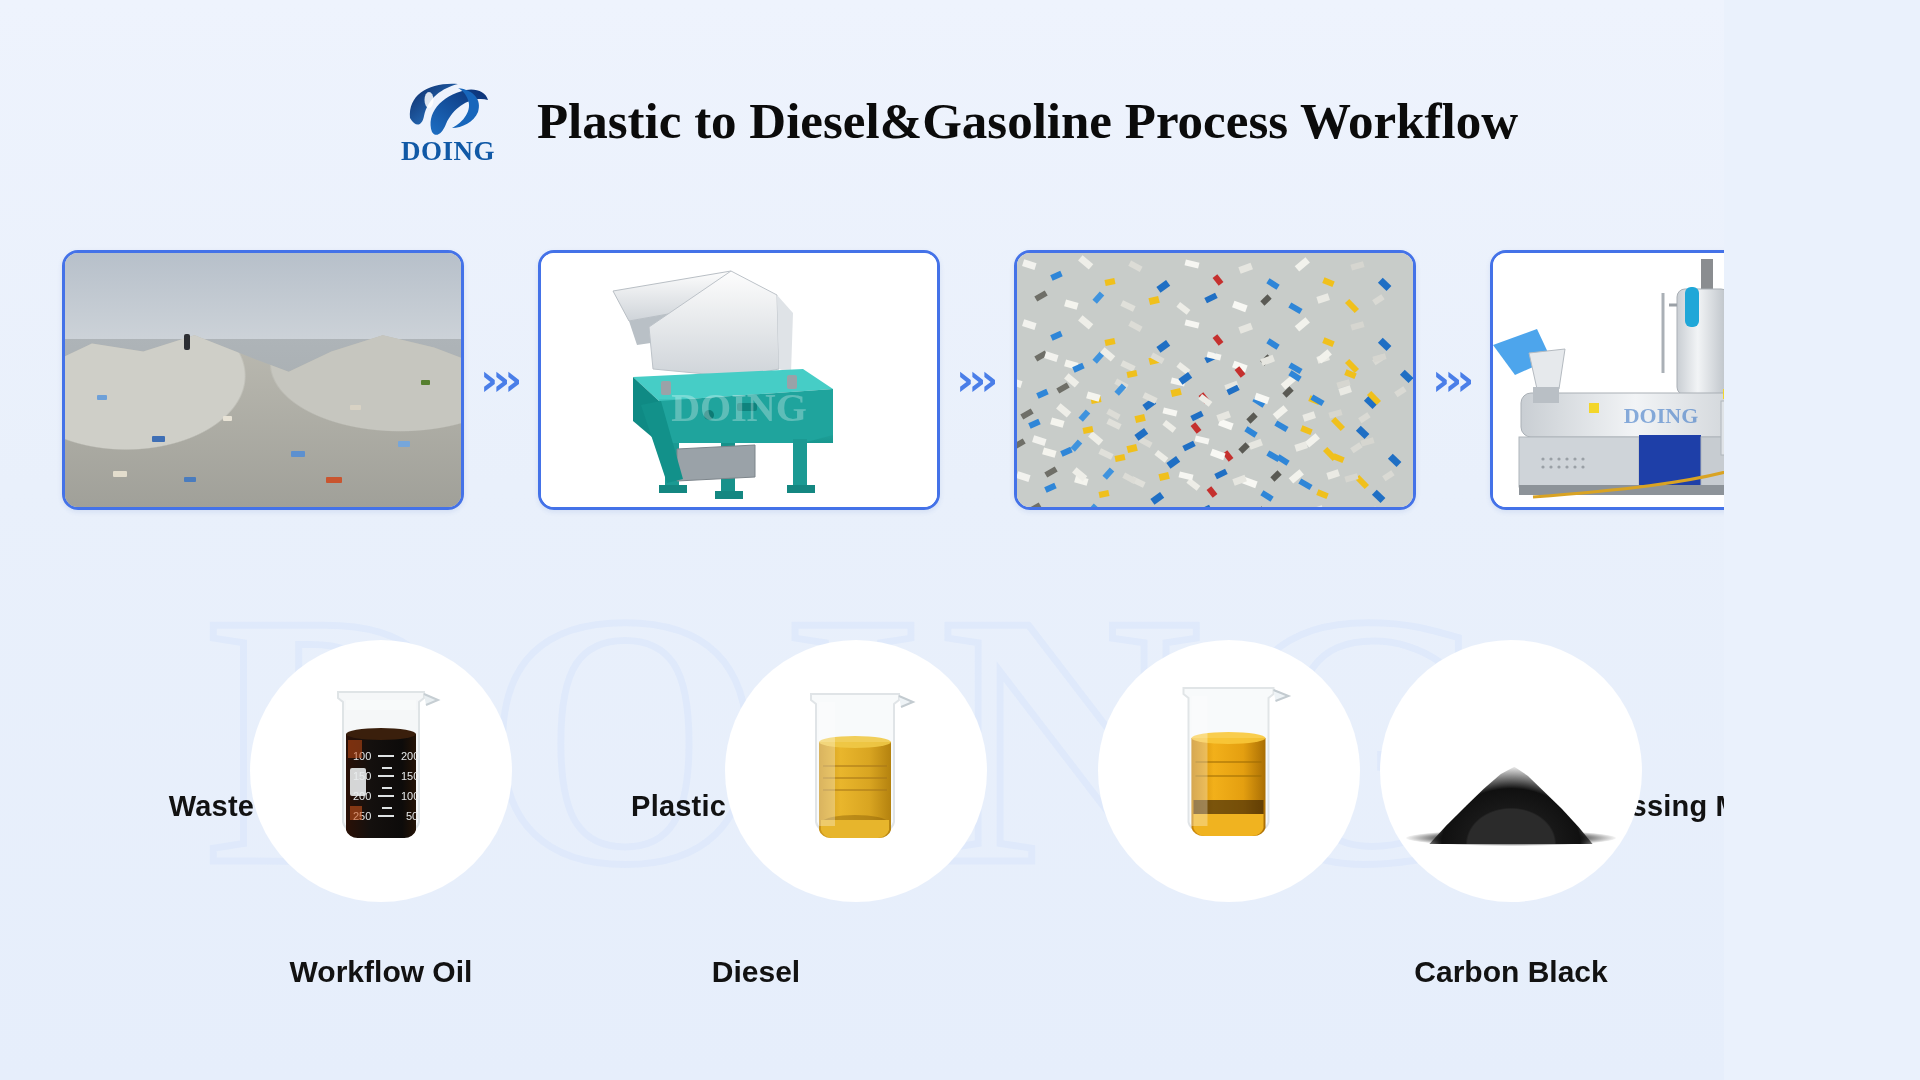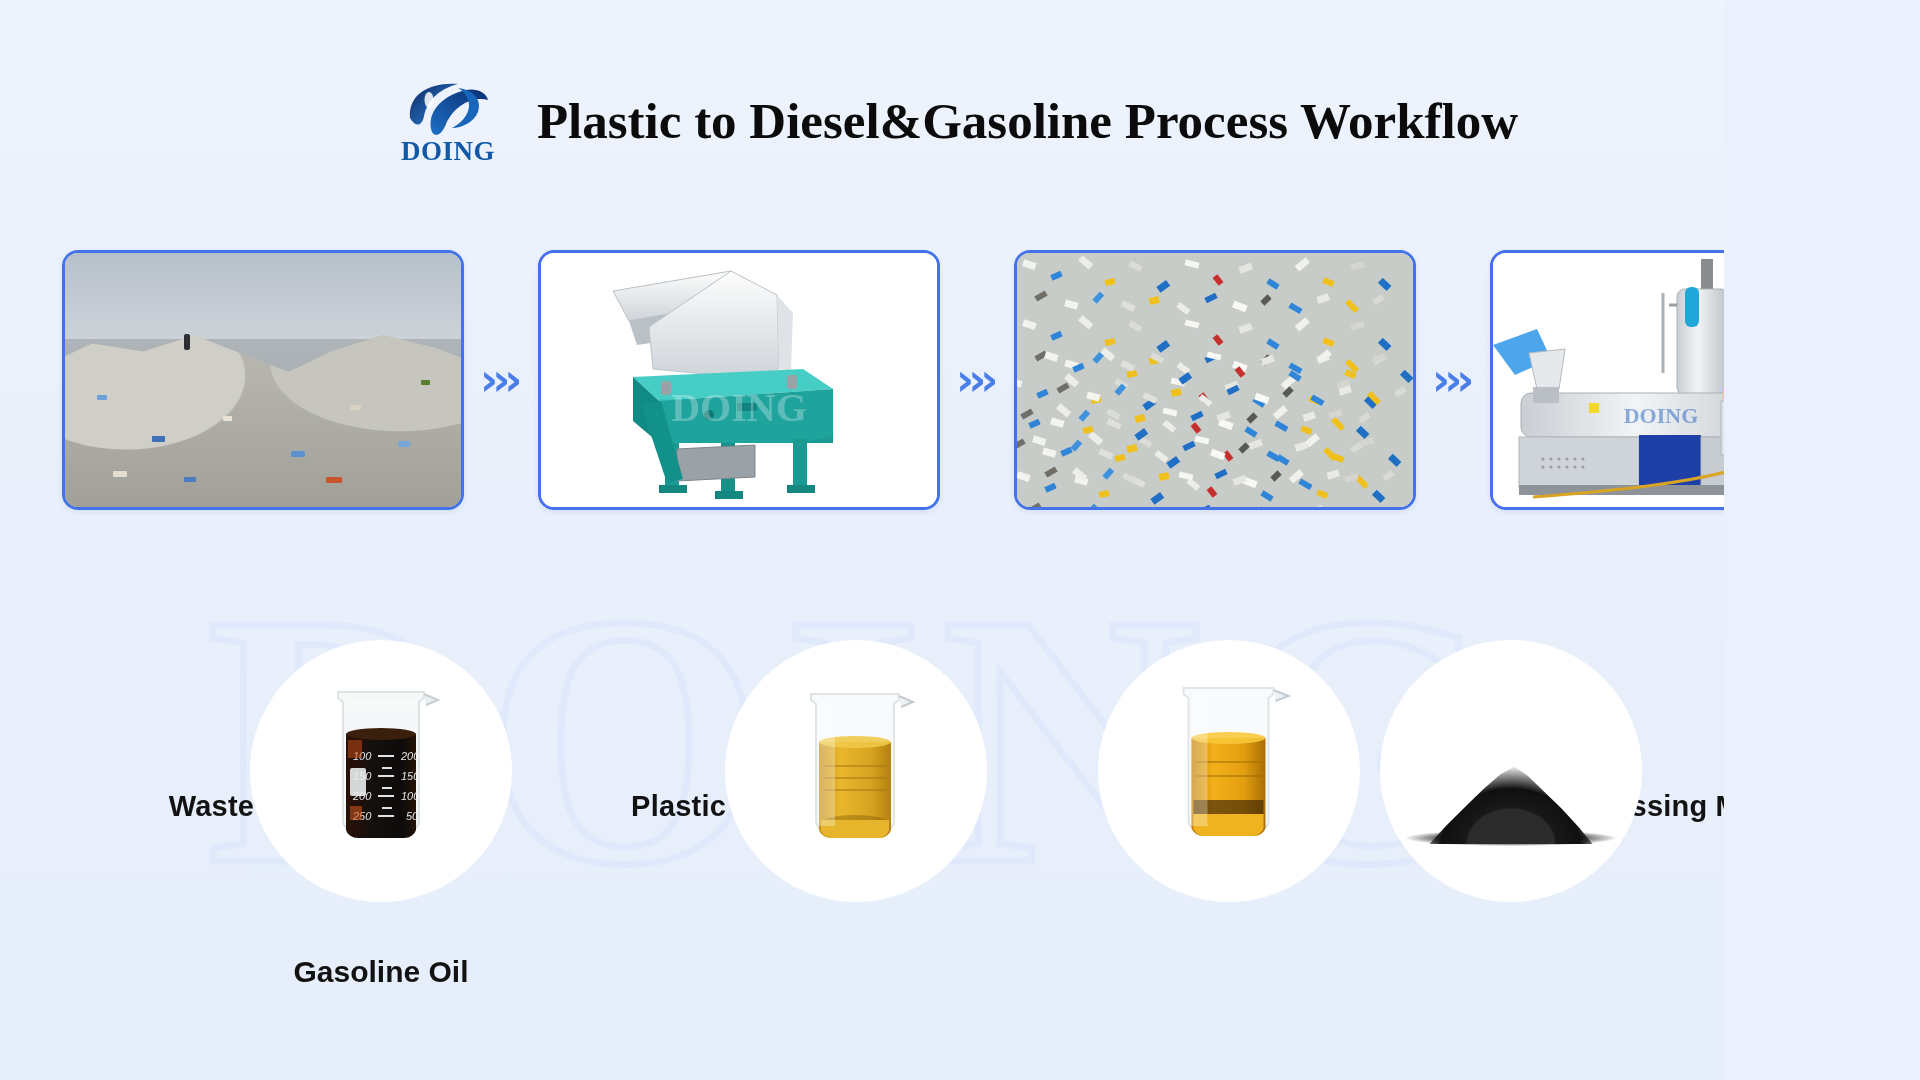--- a/index.html
+++ b/index.html
@@ -62,21 +62,20 @@
     position:absolute; top:540px; width:402px; text-align:center;
     font-size:29px; font-weight:bold; color:#121212;
     letter-spacing:.2px;
   }
 
   
   .row2{ position:absolute; left:0; top:640px; width:1920px; height:300px; }
   .circ{
     position:absolute; top:0; width:262px; height:262px; border-radius:50%;
     background:radial-gradient(circle at 50% 45%, #ffffff 62%, #ffffff 78%, rgba(255,255,255,0) 100%);
-    font-style:italic;
   }
   .cap2{
     position:absolute; top:955px; width:330px; text-align:center;
     font-size:30px; font-weight:bold; color:#121212;
   }
 
   
   
   .ph-landfill{
     background:
@@ -456,15 +455,17 @@
 
     <div class="circ" style="left:1380px">
       <div>
         <div class="heap2"></div>
         <div class="heap"></div>
       </div>
     </div>
 
   </div>
 
-  <div class="cap2" style="left:216px">Gasoline Oil</div>
+  <div class="cap2" style="left:216px">Workflow Oil</div>
+  <div class="cap2" style="left:591px">Diesel</div>
+  <div class="cap2" style="left:1346px">Carbon Black</div>
 
 </div>
 
 </body></html>

